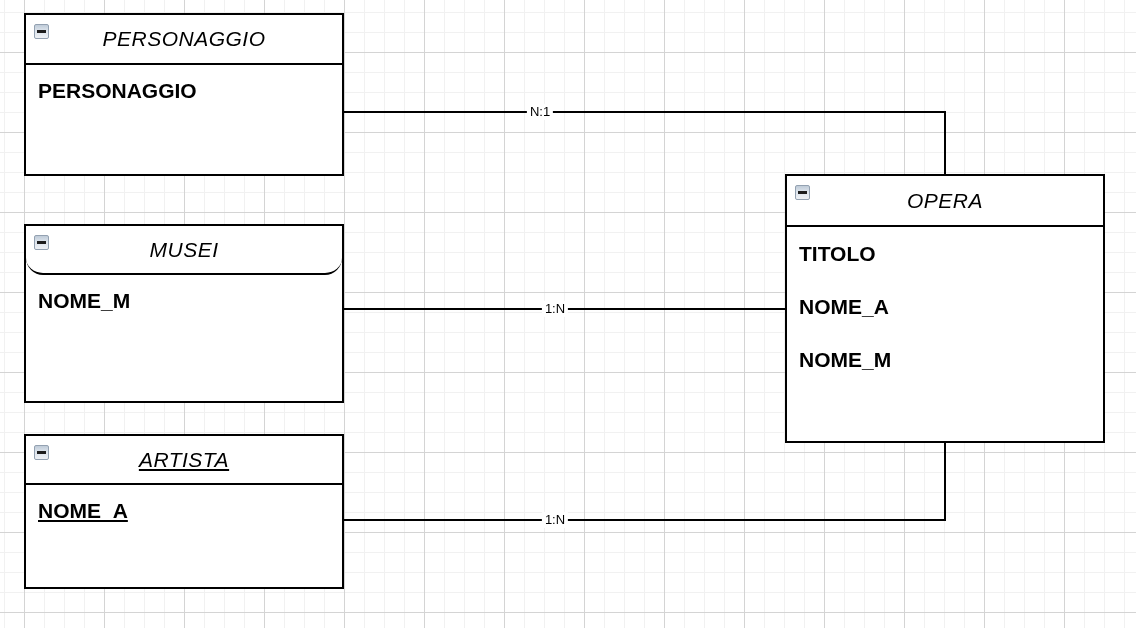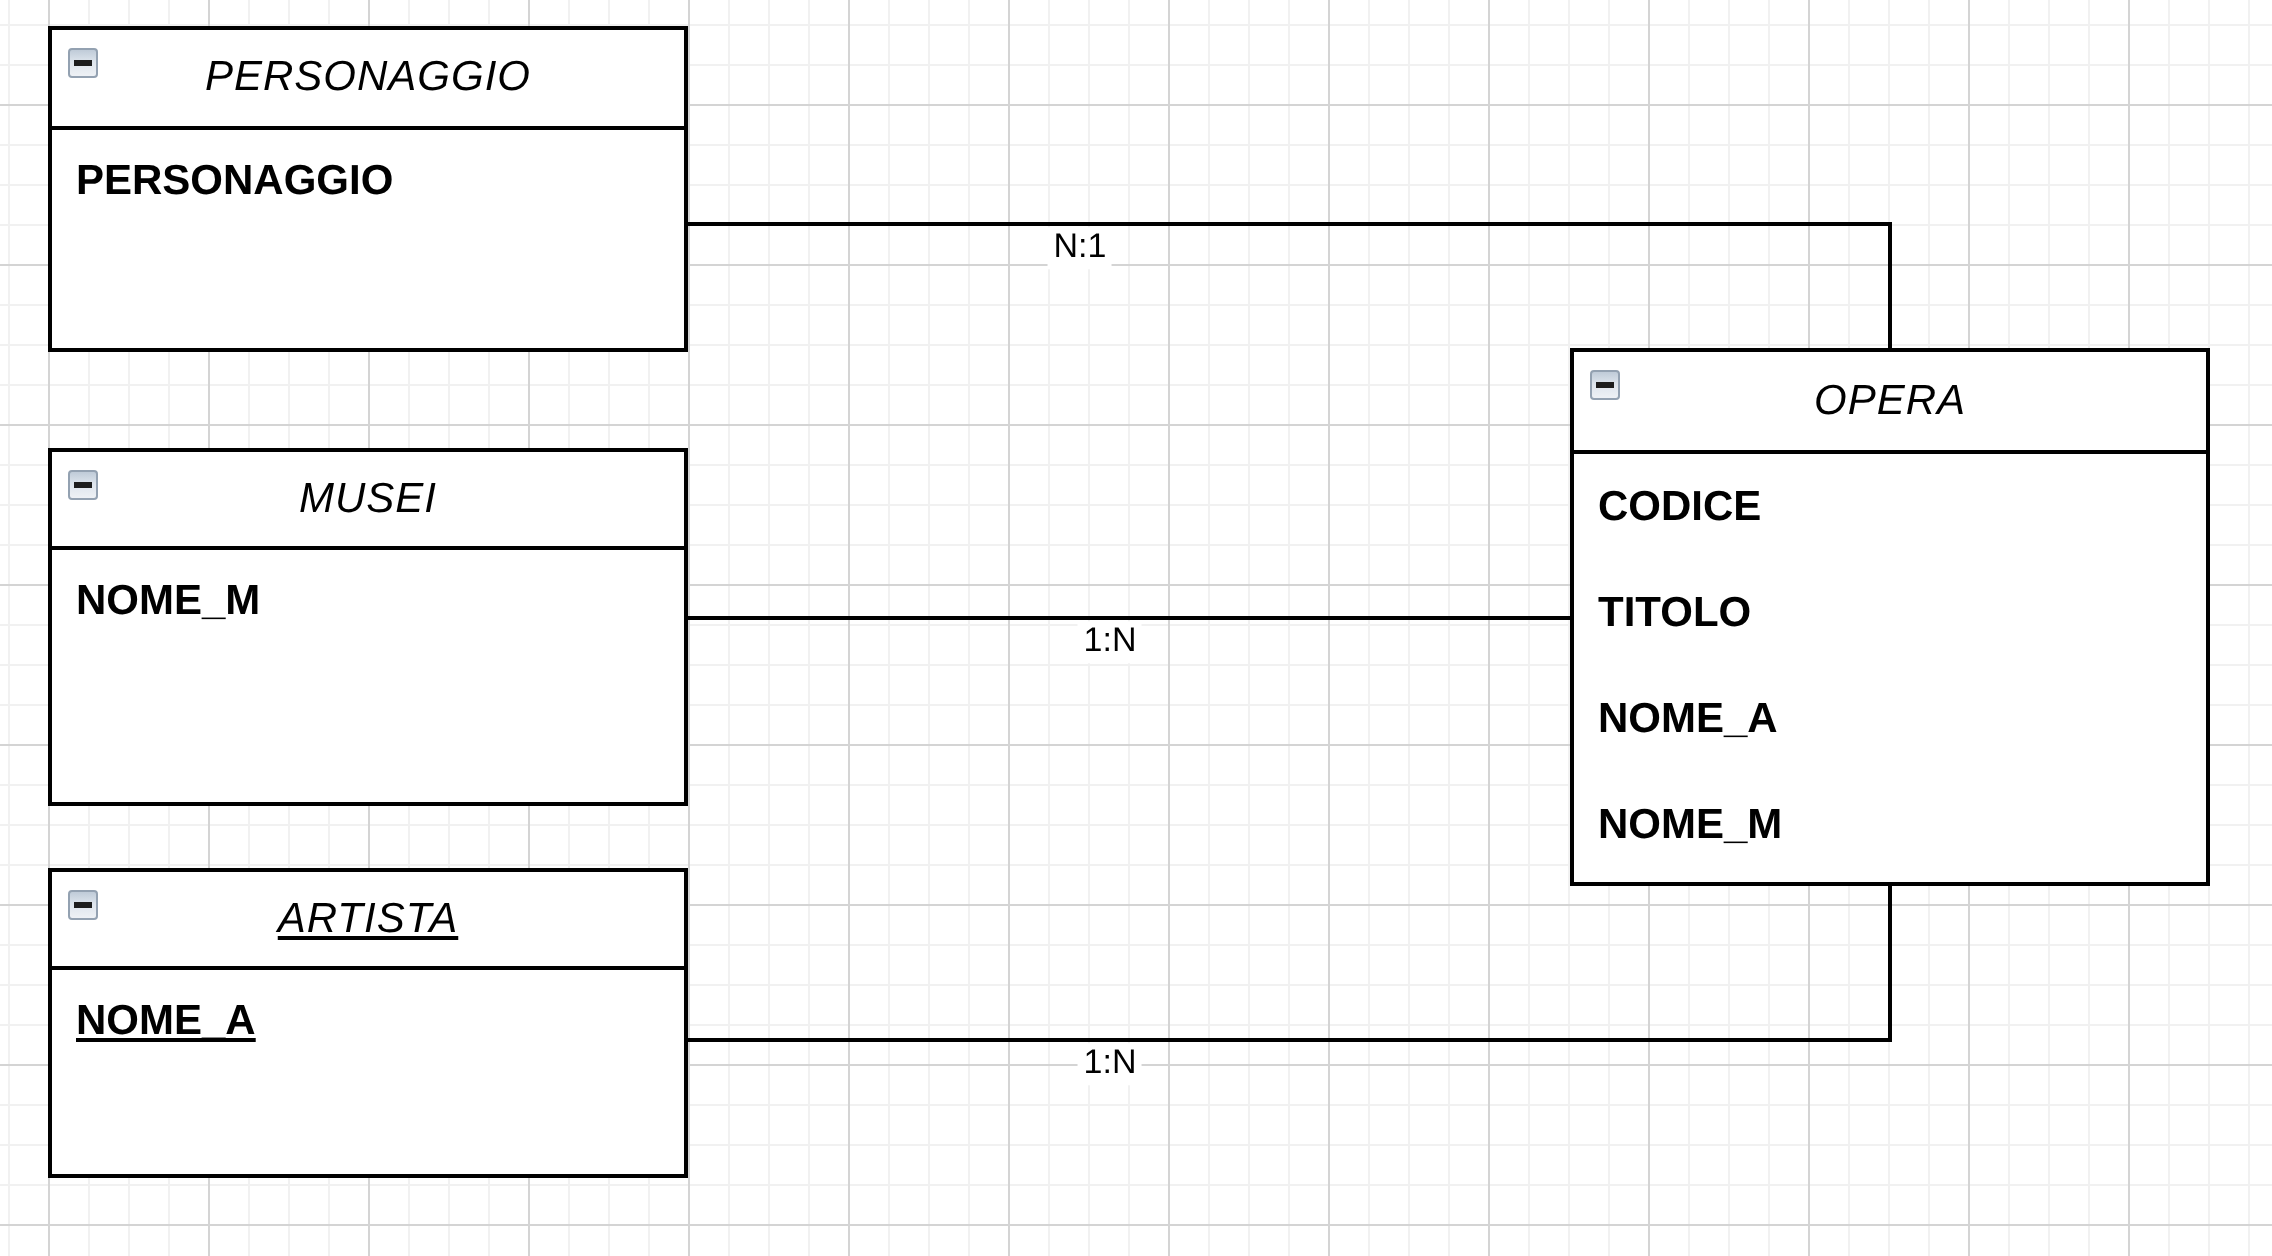--- a/index.html
+++ b/index.html
@@ -82,43 +82,42 @@
   
   .line {
     position: absolute;
     background: #000000;
   }
   .rel-label {
     position: absolute;
     transform: translate(-50%, -50%);
     background: #ffffff;
     padding: 1px 3px;
-    font-size: 17px;
+    font-size: 13px;
     line-height: 1.1;
     white-space: nowrap;
-    margin-top: 12px;
   }
 </style>
 </head>
 <body>
 
 <div class="canvas">
 
   <div class="entity" style="left:24px; top:13px; height:163px;">
     <div class="entity-header" style="height:48px;">
       <span class="collapse-btn"></span>
       <span class="entity-title">PERSONAGGIO</span>
     </div>
     <div class="entity-body">
       <div class="attr pk">PERSONAGGIO</div>
     </div>
   </div>
 
   <div class="entity" style="left:24px; top:224px; height:179px;">
-    <div class="entity-header" style="height:47px;">
+    <div class="entity-header" style="height:47px;border-radius:17px;">
       <span class="collapse-btn"></span>
       <span class="entity-title">MUSEI</span>
     </div>
     <div class="entity-body">
       <div class="attr pk">NOME_M</div>
     </div>
   </div>
 
   <div class="entity" style="left:24px; top:434px; height:155px;text-decoration:underline;">
     <div class="entity-header" style="height:47px;">
@@ -129,21 +128,20 @@
       <div class="attr pk">NOME_A</div>
     </div>
   </div>
 
   <div class="entity entity-opera" style="left:785px; top:174px; height:269px;">
     <div class="entity-header" style="height:49px;">
       <span class="collapse-btn"></span>
       <span class="entity-title">OPERA</span>
     </div>
     <div class="entity-body">
-      <div class="attr pk">CODICE</div>
       <div class="attr">TITOLO</div>
       <div class="attr">NOME_A</div>
       <div class="attr">NOME_M</div>
     </div>
   </div>
 
   <div class="line" style="left:344px; top:111px; width:602px; height:2px;"></div>
   <div class="line" style="left:944px; top:111px; width:2px; height:65px;"></div>
   <span class="rel-label" style="left:540px; top:112px;">N:1</span>
 

